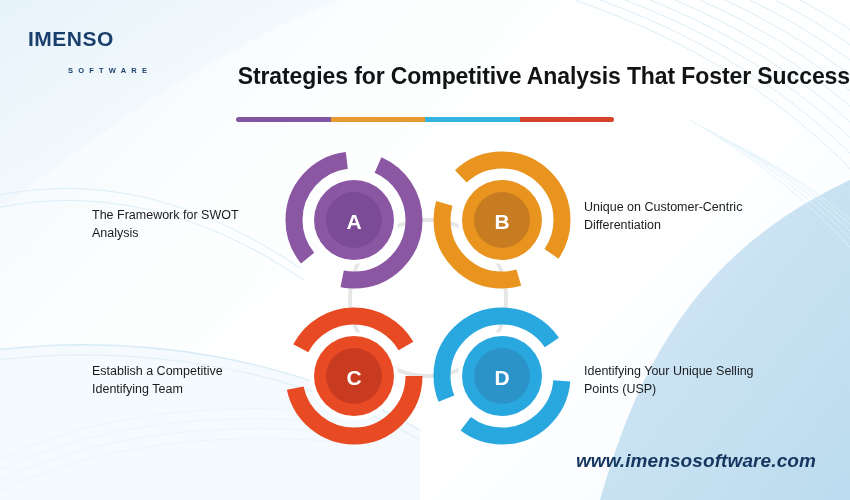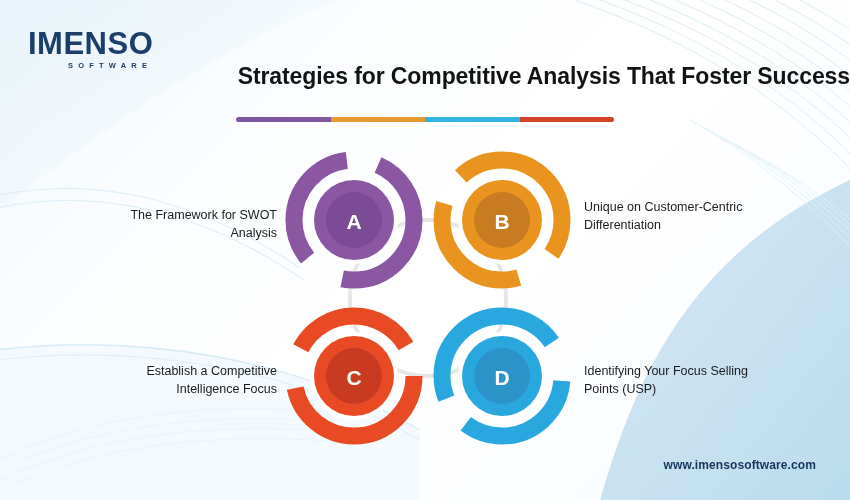--- a/index.html
+++ b/index.html
@@ -32,28 +32,28 @@
 
   
   #logo {
     position: absolute;
     left: 28px;
     top: 28px;
     width: 180px;
   }
   #logo .logo-word {
     font-family: "Liberation Sans", sans-serif;
-    font-size: 31px;
+    font-size: 21px;
     font-weight: 700;
     letter-spacing: 0.5px;
     color: #1b3f6b;
     line-height: 1;
   }
   #logo .logo-sub {
-    margin-top: 3px;
+    margin-top: 18px;
     font-family: "Liberation Sans", sans-serif;
     font-size: 7.5px;
     font-weight: 700;
     letter-spacing: 5.2px;
     color: #1b3f6b;
     line-height: 1;
     padding-left: 40px;
   }
 
   
@@ -107,37 +107,38 @@
 
   
   .label {
     position: absolute;
     font-size: 12.5px;
     line-height: 1.42;
     color: #1a1c1e;
     font-weight: 400;
     width: 185px;
   }
-  .label.right-al { text-align: right; }
+  .label.right-al { }
   .label.left-al  { text-align: left; }
 
   #label-a { left: 92px;  top: 207px; }
   #label-c { left: 92px;  top: 363px; }
   #label-b { left: 584px; top: 199px; }
   #label-d { left: 584px; top: 363px; }
 
   
   #footer-url {
     position: absolute;
     right: 34px;
     bottom: 28px;
-    font-size: 12px;
+    font-size: 19px;
     font-weight: 700;
     color: #15365f;
     letter-spacing: 0.1px;
+    font-style: italic;
   }
 </style>
 </head>
 <body>
 
 <div id="canvas">
 
   <div class="bg-layer">
     <svg viewBox="0 0 850 500" xmlns="http://www.w3.org/2000/svg">
       <defs>
@@ -262,18 +263,18 @@
         <circle cx="224" cy="234" r="44" fill="#ffffff"></circle>
         <circle cx="224" cy="234" r="40" fill="#29a8e0"></circle>
         <circle cx="224" cy="234" r="28" fill="#2c93c9"></circle>
         <text class="node-letter" x="224" y="235">D</text>
       </g>
     </svg>
   </div>
 
   <div class="label right-al" id="label-a">The Framework for SWOT Analysis</div>
   <div class="label left-al" id="label-b">Unique on Customer-Centric Differentiation</div>
-  <div class="label right-al" id="label-c">Establish a Competitive Intelligence Focus</div>
-  <div class="label left-al" id="label-d">Identifying Your Focus Selling Points (USP)</div>
+  <div class="label right-al" id="label-c">Establish a Competitive Identifying Team</div>
+  <div class="label left-al" id="label-d">Identifying Your Unique Selling Points (USP)</div>
 
   <div id="footer-url">www.imensosoftware.com</div>
 
 </div>
 
 </body></html>

